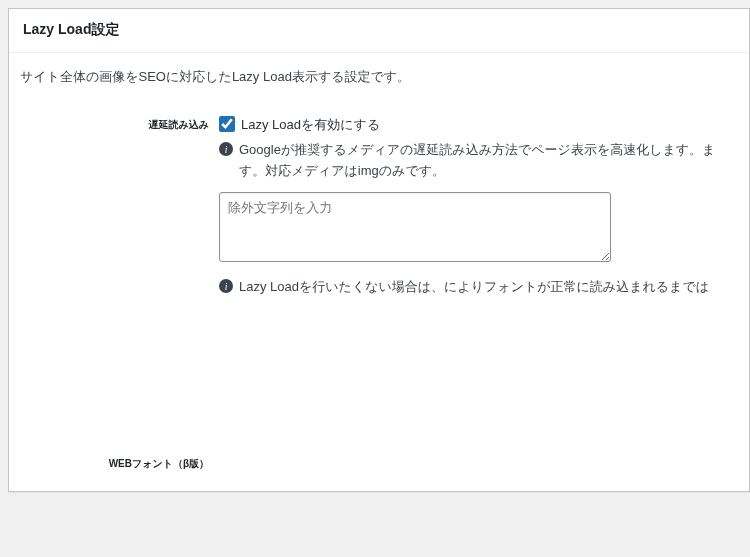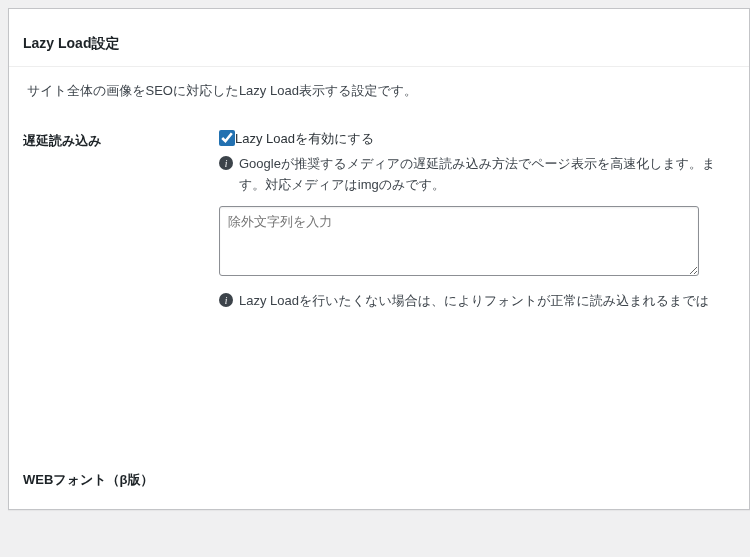--- a/index.html
+++ b/index.html
@@ -13,54 +13,54 @@
       width: 750px;
       height: 557px;
       overflow: hidden;
     }
     .panel {
       background: #fff;
       border: 1px solid #c3c4c7;
       box-shadow: 0 1px 1px rgba(0,0,0,0.04);
     }
     .panel-header {
-      padding: 24px 14px 12px;
+      padding: 10px 14px 12px;
       border-bottom: 1px solid #eee;
     }
     .panel-title {
       font-size: 14px;
       font-weight: 700;
       color: #1d2327;
     }
     .panel-desc {
-      padding: 14px 18px 10px;
+      padding: 14px 11px 10px;
       color: #3c434a;
       font-size: 13px;
     }
     .settings-table {
       width: 100%;
       border-collapse: collapse;
     }
     .settings-table th {
-      text-align: left;
+      text-align: right;
       vertical-align: top;
       padding: 20px 10px 20px 14px;
       width: 210px;
       font-weight: 700;
-      font-size: 13px;
+      font-size: 10px;
       color: #1d2327;
     }
     .settings-table td {
       vertical-align: top;
       padding: 18px 14px 20px 0;
     }
     .check-row {
       display: flex;
       align-items: center;
-      gap: 0;
+      gap: 6px;
       margin-bottom: 6px;
     }
     .check-row input[type="checkbox"] {
       width: 16px;
       height: 16px;
       accent-color: #2271b1;
     }
     .check-row label {
       font-size: 13px;
       color: #2c3338;
@@ -73,21 +73,21 @@
       font-size: 13px;
       margin-bottom: 6px;
       line-height: 1.6;
     }
     .hint svg { flex: 0 0 auto; margin-top: 2px; }
     .exclude-area {
       margin-top: 10px;
       margin-bottom: 10px;
     }
     textarea {
-      width: 480px;
+      width: 392px;
       max-width: 100%;
       height: 70px;
       border: 1px solid #8c8f94;
       border-radius: 3px;
       padding: 6px 8px;
       font-size: 13px;
       font-family: inherit;
       resize: both;
       color: #2c3338;
       box-shadow: 0 0 0 transparent, inset 0 1px 2px rgba(0,0,0,0.07);

